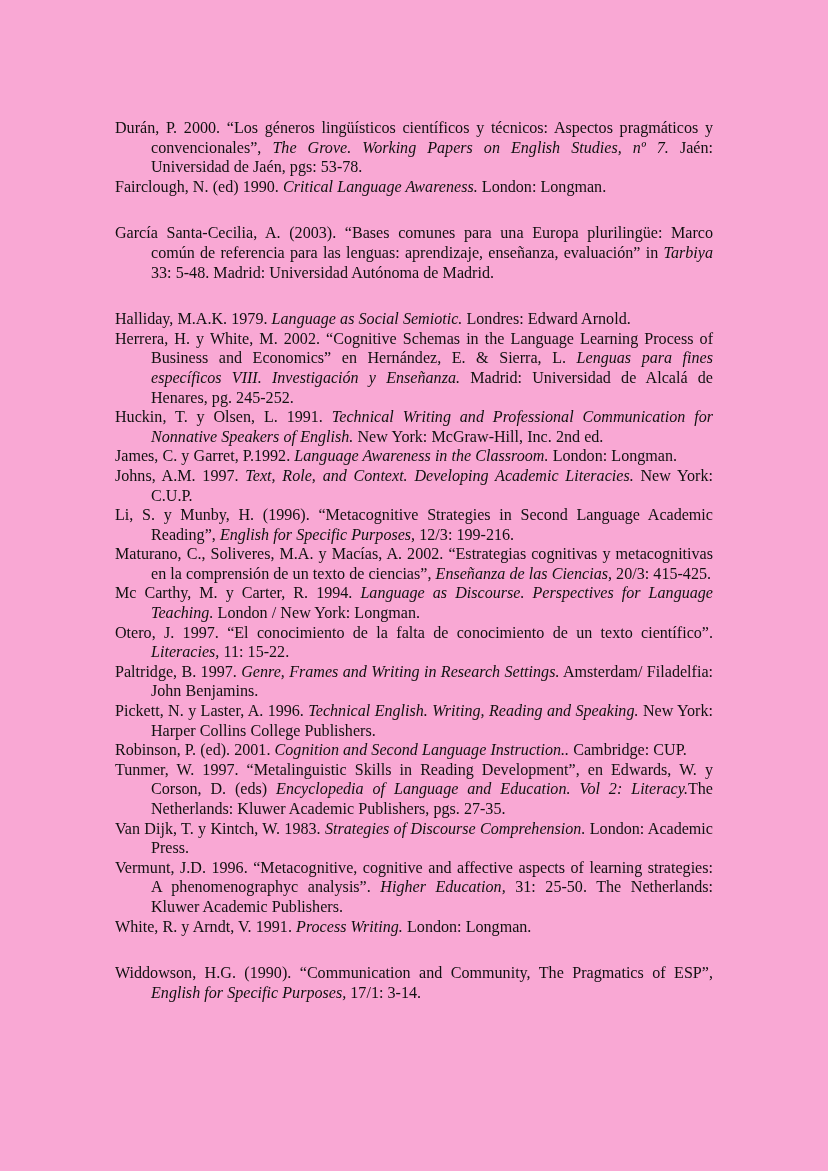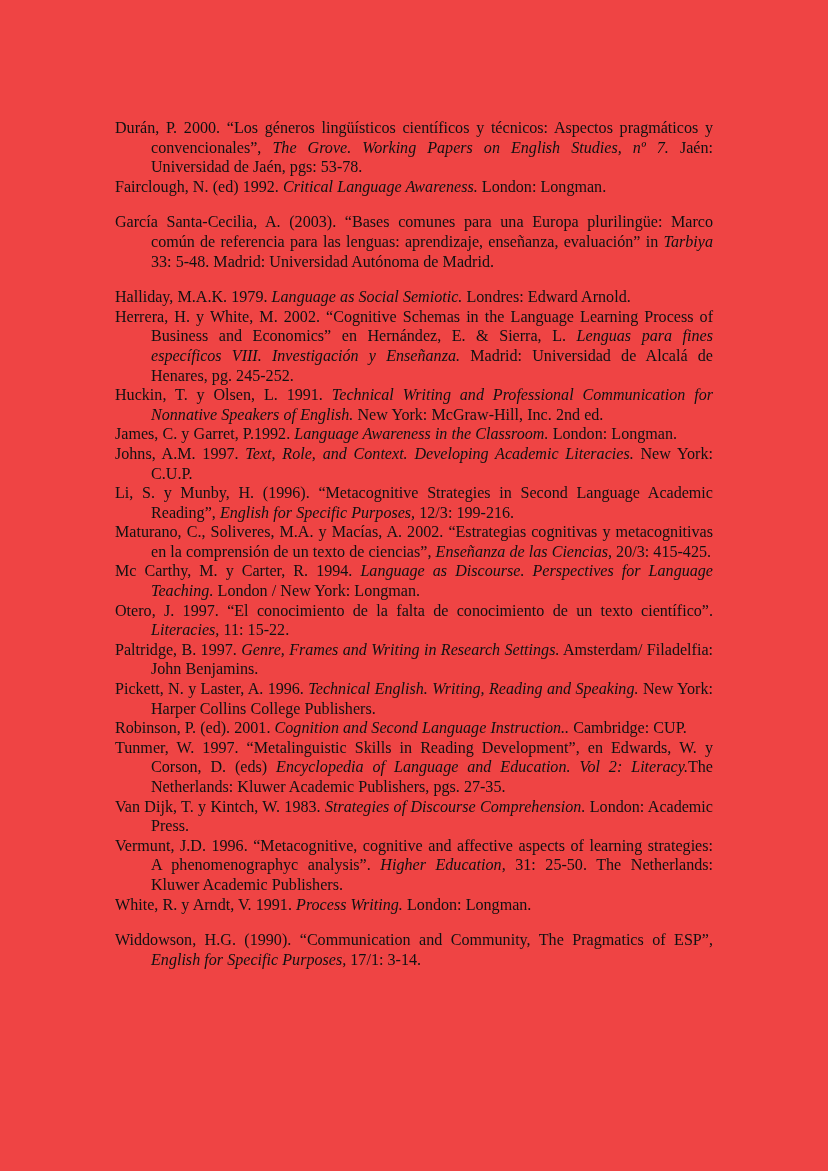--- a/index.html
+++ b/index.html
@@ -11,55 +11,55 @@
     width: 828px;
     height: 1171px;
     font-family: "Liberation Serif", "DejaVu Serif", serif;
     color: #111111;
     -webkit-font-smoothing: antialiased;
   }
   .page {
     position: relative;
     width: 828px;
     height: 1171px;
-    background: #ef4444;
+    background: #f9a8d4;
     box-sizing: border-box;
   }
   .refs {
     position: absolute;
     left: 115px;
     top: 118px;
     width: 598px;
   }
   .ref {
     font-size: 16.1px;
     line-height: 19.6px;
     text-align: justify;
     text-justify: inter-word;
     padding-left: 36px;
     text-indent: -36px;
     margin: 0 0 0 0;
     hyphens: none;
     word-spacing: 0.1px;
   }
   .ref.gap-before {
-    margin-top: 16px;
+    margin-top: 27px;
     font-family: Liberation Serif, serif;
   }
   .ref i, .ref em {
     font-style: italic;
   }
 </style>
 </head>
 <body>
 
 <div class="page">
   <div class="refs">
       <p class="ref"><span>Durán, P. 2000. “Los géneros lingüísticos científicos y técnicos: Aspectos pragmáticos y convencionales”, </span><i>The Grove. Working Papers on English Studies, nº 7.</i><span> Jaén: Universidad de Jaén, pgs: 53-78.</span></p>
-      <p class="ref"><span>Fairclough, N. (ed) 1992. </span><i>Critical Language Awareness.</i><span> London: Longman.</span></p>
+      <p class="ref"><span>Fairclough, N. (ed) 1990. </span><i>Critical Language Awareness.</i><span> London: Longman.</span></p>
       <p class="ref gap-before"><span>García Santa-Cecilia, A. (2003). “Bases comunes para una Europa plurilingüe: Marco común de referencia para las lenguas: aprendizaje, enseñanza, evaluación” in </span><i>Tarbiya</i><span> 33: 5-48. Madrid: Universidad Autónoma de Madrid.</span></p>
       <p class="ref gap-before"><span>Halliday, M.A.K. 1979. </span><i>Language as Social Semiotic.</i><span> Londres: Edward Arnold.</span></p>
       <p class="ref"><span>Herrera, H. y White, M. 2002. “Cognitive Schemas in the Language Learning Process of Business and Economics” en Hernández, E. &amp; Sierra, L. </span><i>Lenguas para fines específicos VIII. Investigación y Enseñanza.</i><span> Madrid: Universidad de Alcalá de Henares, pg. 245-252.</span></p>
       <p class="ref"><span>Huckin, T. y Olsen, L. 1991. </span><i>Technical Writing and Professional Communication for Nonnative Speakers of English.</i><span> New York: McGraw-Hill, Inc. 2nd ed.</span></p>
       <p class="ref"><span>James, C. y Garret, P.1992. </span><i>Language Awareness in the Classroom.</i><span> London: Longman.</span></p>
       <p class="ref"><span>Johns, A.M. 1997. </span><i>Text, Role, and Context. Developing Academic Literacies.</i><span> New York: C.U.P.</span></p>
       <p class="ref"><span>Li, S. y Munby, H. (1996). “Metacognitive Strategies in Second Language Academic Reading”, </span><i>English for Specific Purposes,</i><span> 12/3: 199-216.</span></p>
       <p class="ref"><span>Maturano, C., Soliveres, M.A. y Macías, A. 2002. “Estrategias cognitivas y metacognitivas en la comprensión de un texto de ciencias”, </span><i>Enseñanza de las Ciencias,</i><span> 20/3: 415-425.</span></p>
       <p class="ref"><span>Mc Carthy, M. y Carter, R. 1994. </span><i>Language as Discourse. Perspectives for Language Teaching.</i><span> London / New York: Longman.</span></p>
       <p class="ref"><span>Otero, J. 1997. “El conocimiento de la falta de conocimiento de un texto científico”. </span><i>Literacies,</i><span> 11: 15-22.</span></p>

